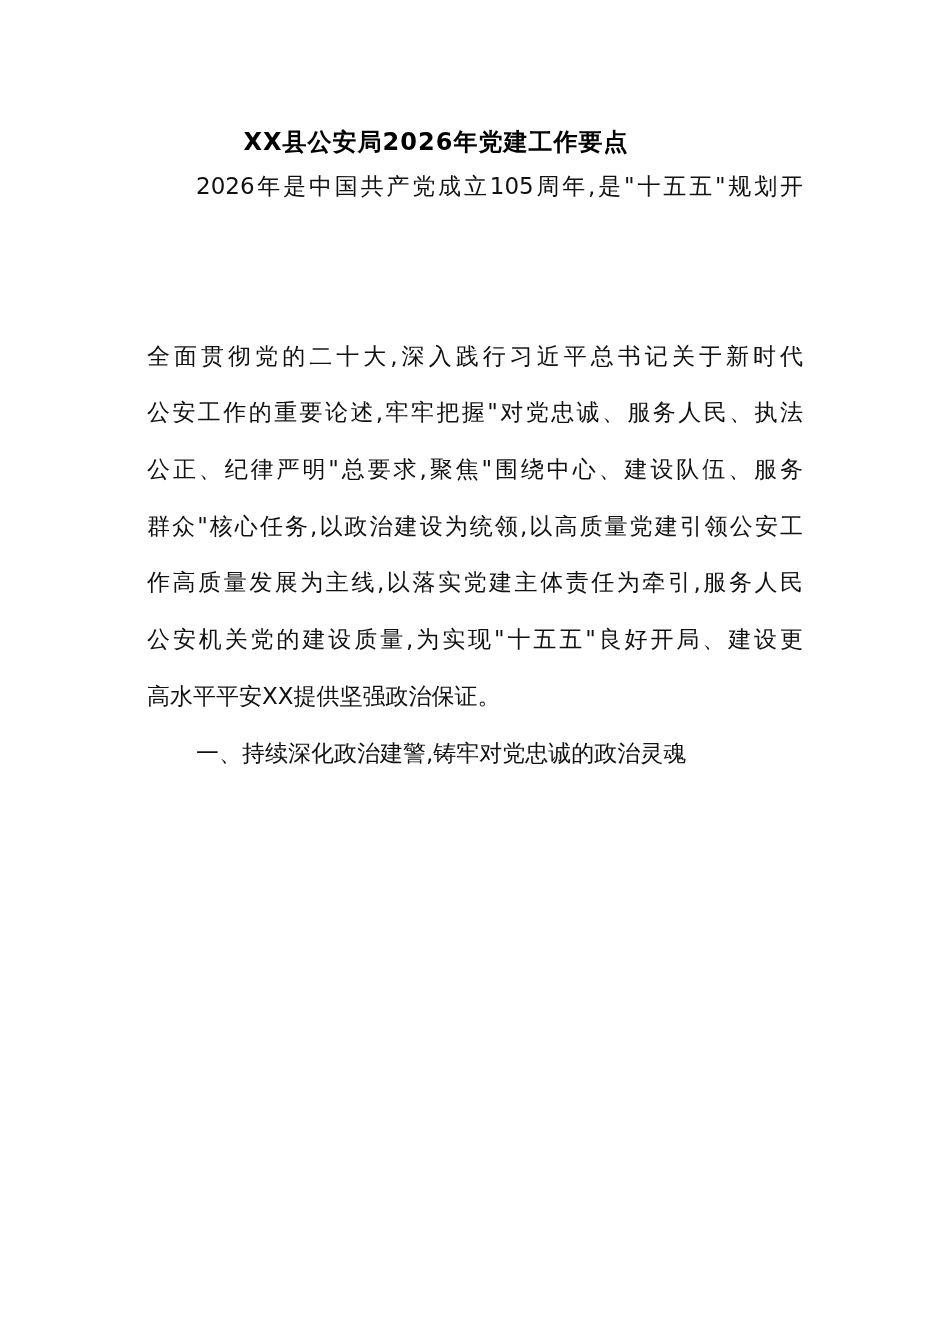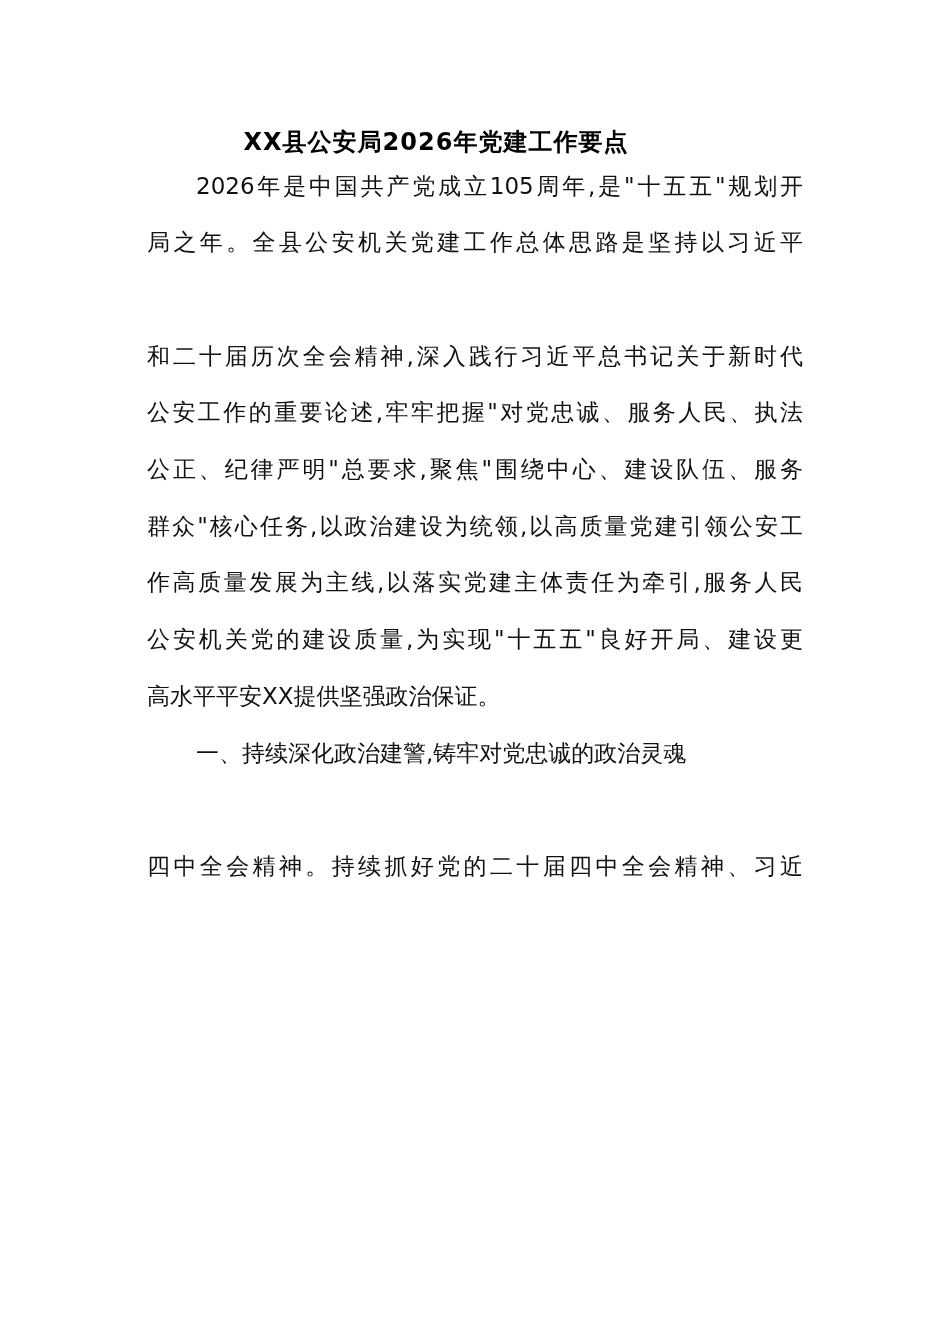--- a/index.html
+++ b/index.html
@@ -55,25 +55,23 @@
       text-align-last: left;
     }
   </style>
 </head>
 <body>
 
 <div class="page">
   <div class="title">XX县公安局2026年党建工作要点</div>
 
   <div class="line indent" style="top:166px">2026年是中国共产党成立105周年,是"十五五"规划开</div>
-  <div class="line" style="top:222px">局之年。全县公安机关党建工作总体思路是坚持以习近平</div>
-  <div class="line" style="top:336px">和二十届历次全会精神,深入践行习近平总书记关于新时代</div>
+  <div class="line" style="top:336px">全面贯彻党的二十大,深入践行习近平总书记关于新时代</div>
   <div class="line" style="top:392px">公安工作的重要论述,牢牢把握"对党忠诚、服务人民、执法</div>
   <div class="line" style="top:449px">公正、纪律严明"总要求,聚焦"围绕中心、建设队伍、服务</div>
   <div class="line" style="top:506px">群众"核心任务,以政治建设为统领,以高质量党建引领公安工</div>
   <div class="line" style="top:562px">作高质量发展为主线,以落实党建主体责任为牵引,服务人民</div>
   <div class="line" style="top:619px">公安机关党的建设质量,为实现"十五五"良好开局、建设更</div>
   <div class="line indent last" style="top:733px">一、持续深化政治建警,铸牢对党忠诚的政治灵魂</div>
 
   <div class="line last" style="top:676px">高水平平安XX提供坚强政治保证。</div>
 
-  <div class="line" style="top:846px">四中全会精神。持续抓好党的二十届四中全会精神、习近</div>
 </div>
 
 </body></html>

